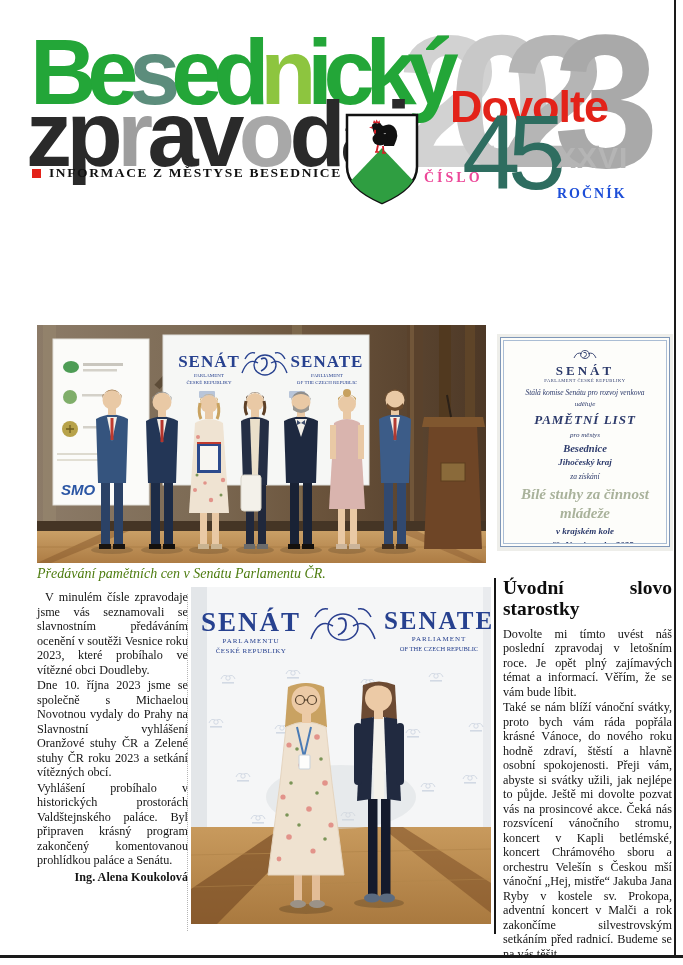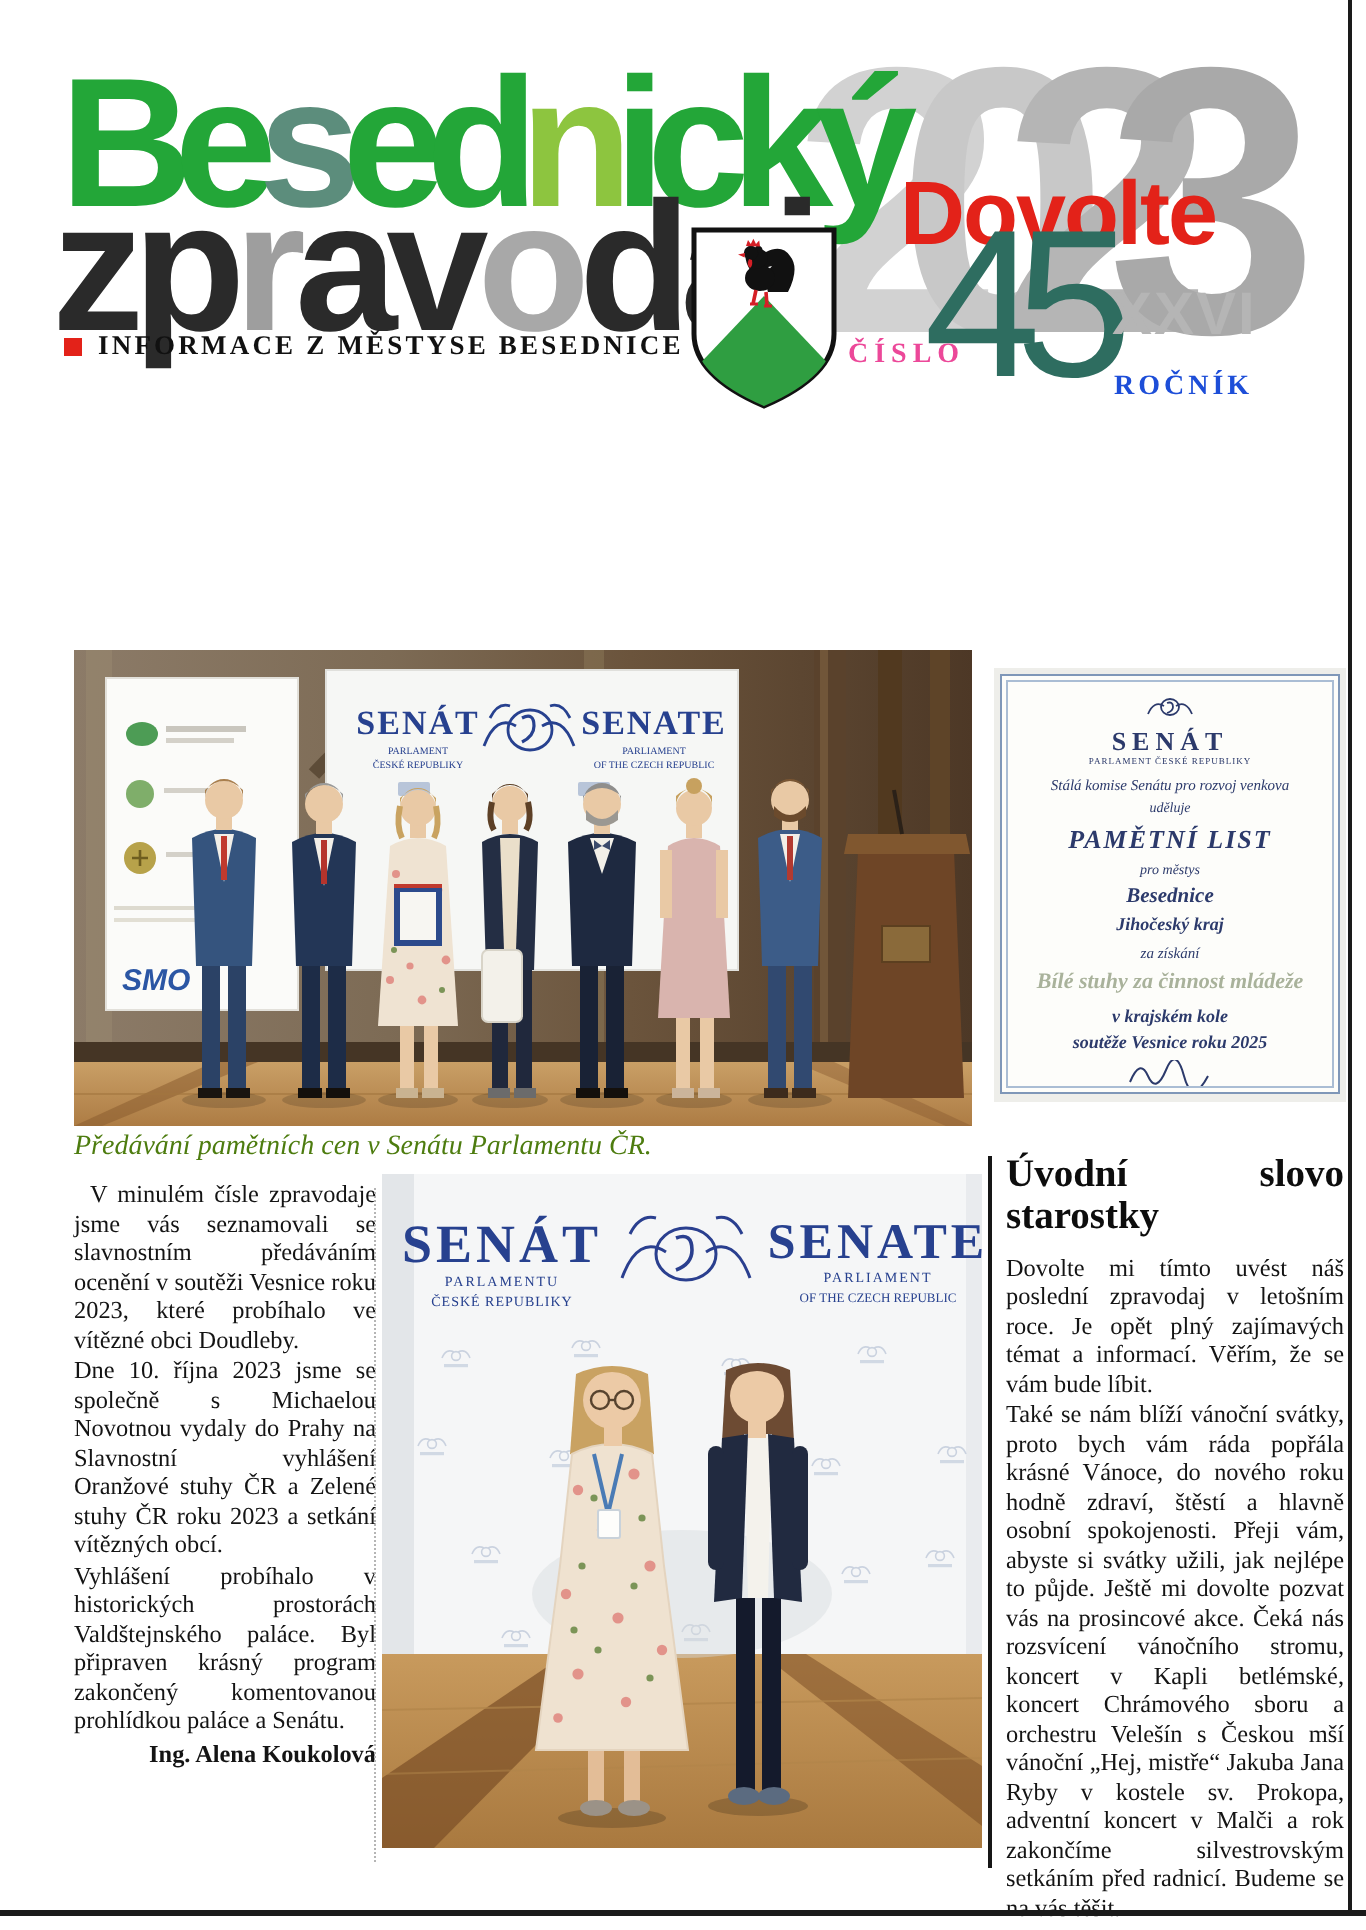--- a/index.html
+++ b/index.html
@@ -48,21 +48,21 @@
   .cert-inner{width:100%;height:100%;border:1px solid #aabdd4;box-sizing:border-box;text-align:center;
               color:#2c3a6b;overflow:hidden;padding-top:5px;}
   .cert-inner .c-head{font-weight:700;font-size:13px;letter-spacing:3px;line-height:1.05;}
   .cert-inner .c-headsub{font-size:4.5px;letter-spacing:.5px;line-height:1.2;margin-bottom:5px;}
   .cl{font-style:italic;line-height:1.25;}
   .cl-s{font-size:7.5px;margin:3px 0;}
   .cl-xs{font-size:7px;margin:2px 0;}
   .cl-xl{font-size:13px;font-weight:700;letter-spacing:1px;margin:3px 0;}
   .cl-m{font-size:10.5px;font-weight:700;margin:2px 0;}
   .cl-m2{font-size:9px;font-weight:700;margin:2px 0;}
-  .cl-accent{font-size:11px;font-weight:700;margin:4px 0;}
+  .cl-accent{font-size:15px;font-weight:700;margin:4px 0;}
   .c-sig{margin-top:3px;line-height:0;}
   .c-dots{font-size:7px;letter-spacing:1px;line-height:.8;}
 
   .caption{position:absolute;left:37px;top:566px;font-style:italic;font-size:14px;color:#4d7c0f;}
 
   
   .col{position:absolute;top:590px;font-size:12.2px;line-height:14.5px;text-align:justify;color:#141414;}
   .col p{margin:0 0 1px 0;}
   .col-left{left:37px;width:151px;}
   .col-left p:first-child{text-indent:8px;}

